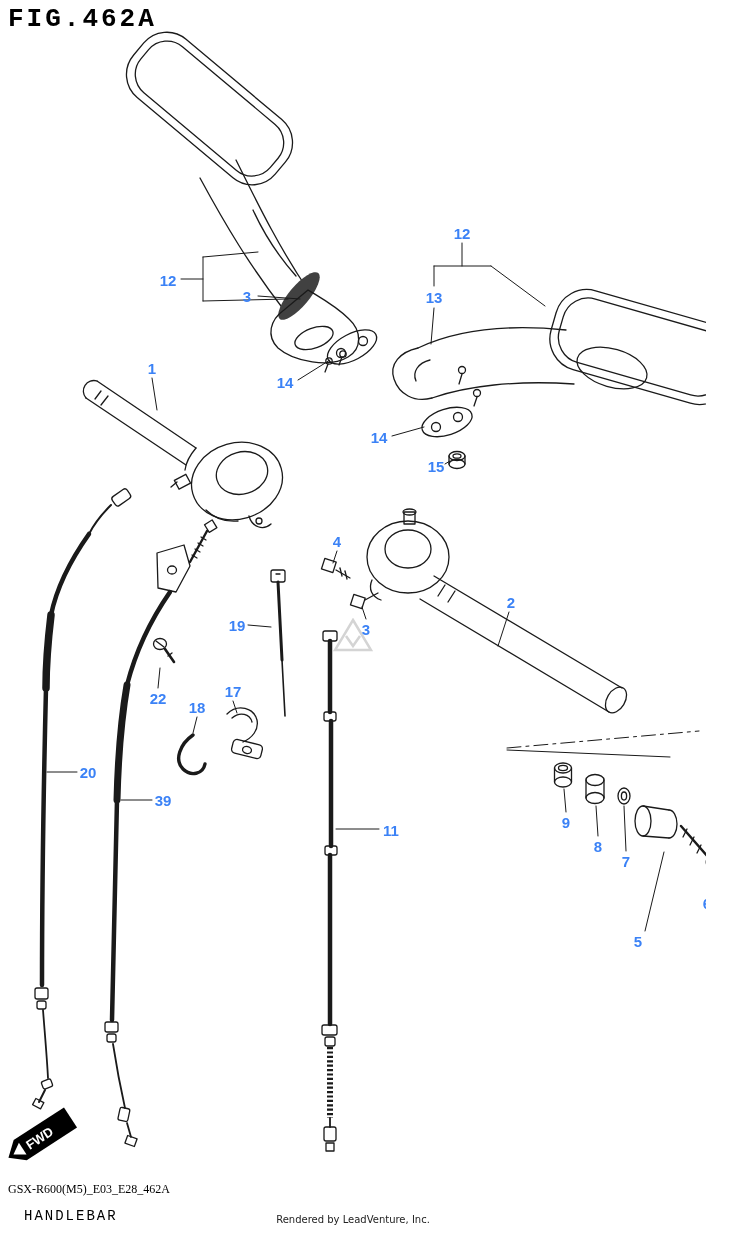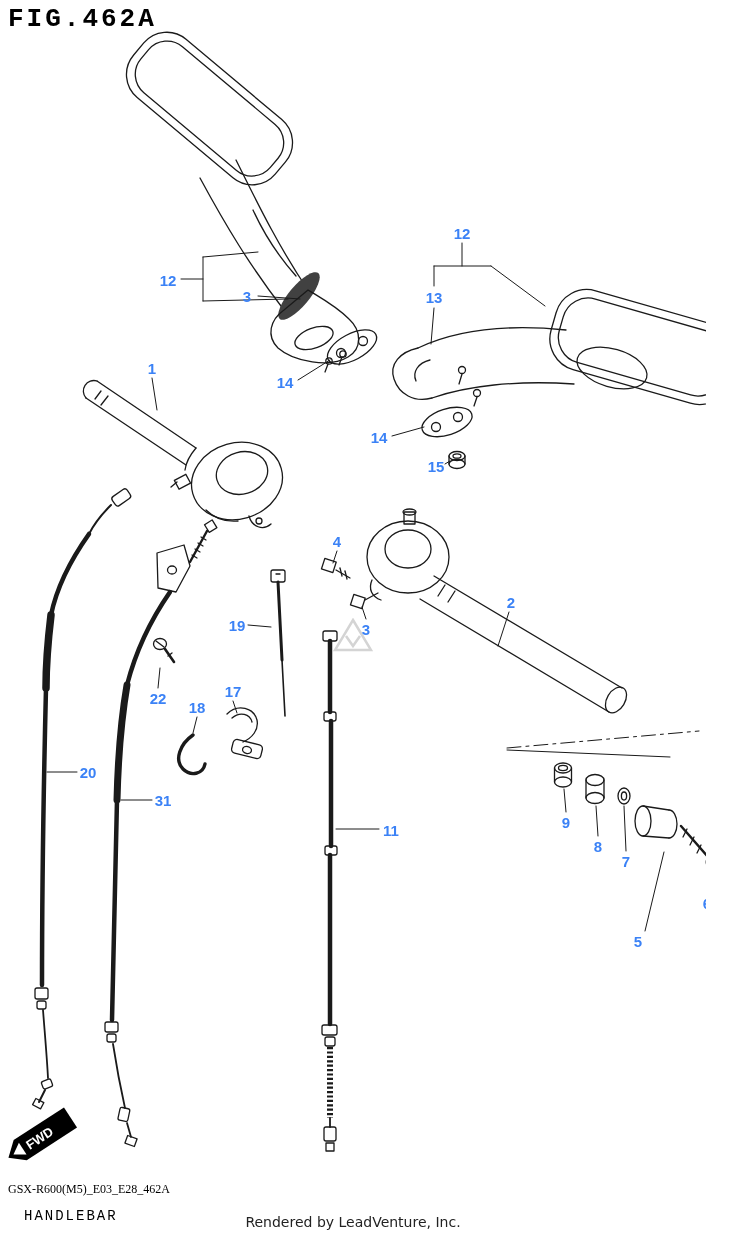--- a/index.html
+++ b/index.html
@@ -32,21 +32,21 @@
   .footer-code {
     position:absolute; left:8px; top:1182px; z-index:3;
     font-family:Liberation Serif, serif; font-size:12px; color:#000;
   }
   .footer-name {
     position:absolute; left:8px; top:1208px; z-index:3;
     font-family:"Liberation Mono", monospace; font-size:14px; letter-spacing:2px; color:#000;margin-left:16px;
   }
   .footer-credit {
     position:absolute; left:50%; top:1214px; transform:translateX(-50%); z-index:3;
-    font-family:"DejaVu Sans", sans-serif; font-size:14px; color:#222;
+    font-family:"DejaVu Sans", sans-serif; font-size:10px; color:#222;
   }
 </style>
 </head>
 <body>
 
 <div class="page">
 
   <div class="fig-title">FIG.462A</div>
 
   <div class="watermark">
@@ -305,20 +305,20 @@
   <span class="callout" style="left:462px;top:233px">12</span>
   <span class="callout" style="left:434px;top:297px">13</span>
   <span class="callout" style="left:285px;top:382px">14</span>
   <span class="callout" style="left:379px;top:437px">14</span>
   <span class="callout" style="left:436px;top:466px">15</span>
   <span class="callout" style="left:391px;top:830px">11</span>
   <span class="callout" style="left:233px;top:691px">17</span>
   <span class="callout" style="left:197px;top:707px">18</span>
   <span class="callout" style="left:237px;top:625px">19</span>
   <span class="callout" style="left:88px;top:772px">20</span>
-  <span class="callout" style="left:163px;top:800px">31</span>
+  <span class="callout" style="left:163px;top:800px">39</span>
   <span class="callout" style="left:158px;top:698px">22</span>
 
   <div class="footer-code">GSX-R600(M5)_E03_E28_462A</div>
   <div class="footer-name">HANDLEBAR</div>
   <div class="footer-credit">Rendered by LeadVenture, Inc.</div>
 
 </div>
 
 </body></html>

